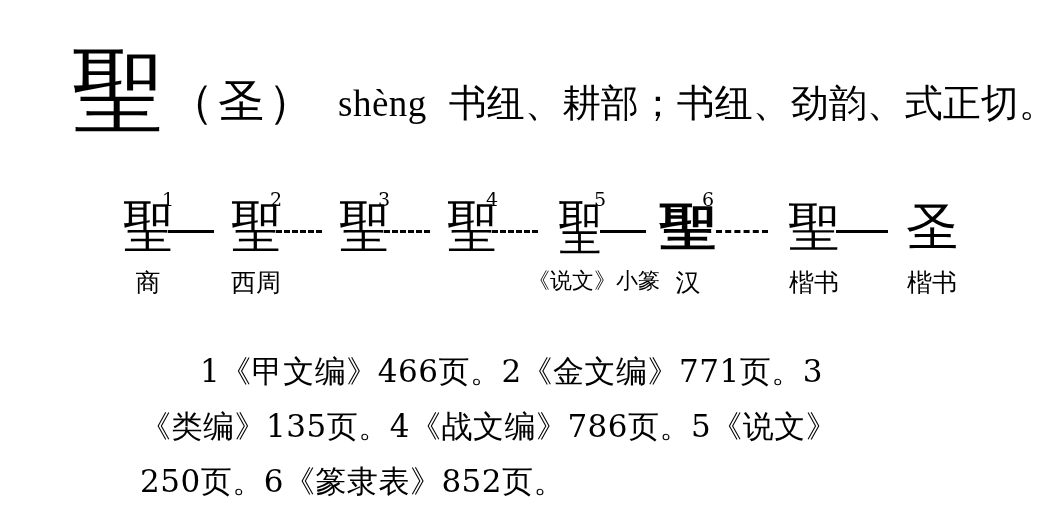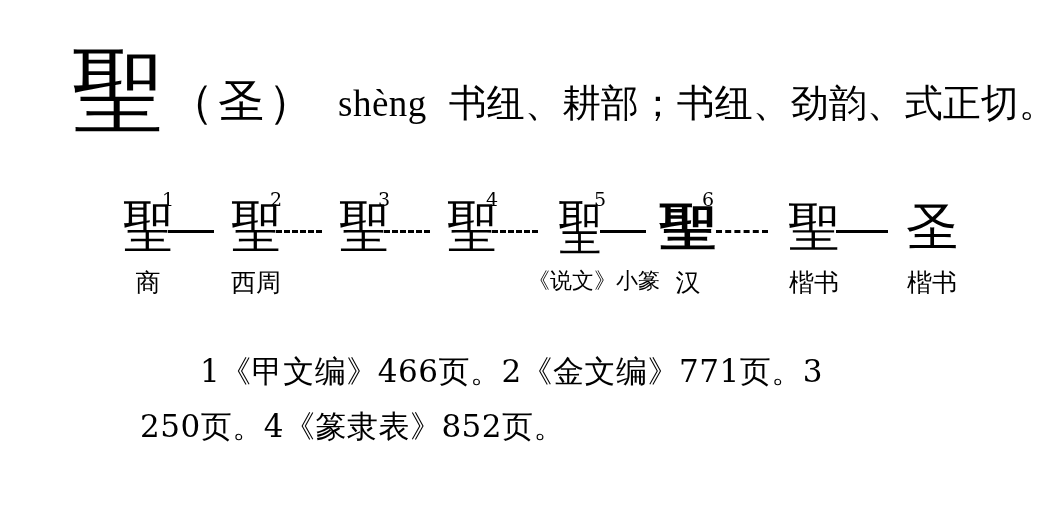--- a/index.html
+++ b/index.html
@@ -227,14 +227,15 @@
     <div class="evo-item" style="left: 784px;">
       <div class="evo-glyph-box">
         <span class="evo-glyph regular">圣</span>
       </div>
       <div class="evo-label">楷书</div>
     </div>
   </div>
 
 <div id="footnotes">
   <div class="footnote-line indent">1《甲文编》466页。2《金文编》771页。3</div>
-  <div class="footnote-line center">250页。4《篆隶表》852页。</div>
+  <div class="footnote-line center">《类编》135页。4《战文编》786页。5《说文》</div>
+  <div class="footnote-line center">250页。6《篆隶表》852页。</div>
 </div>
 
 </body></html>

